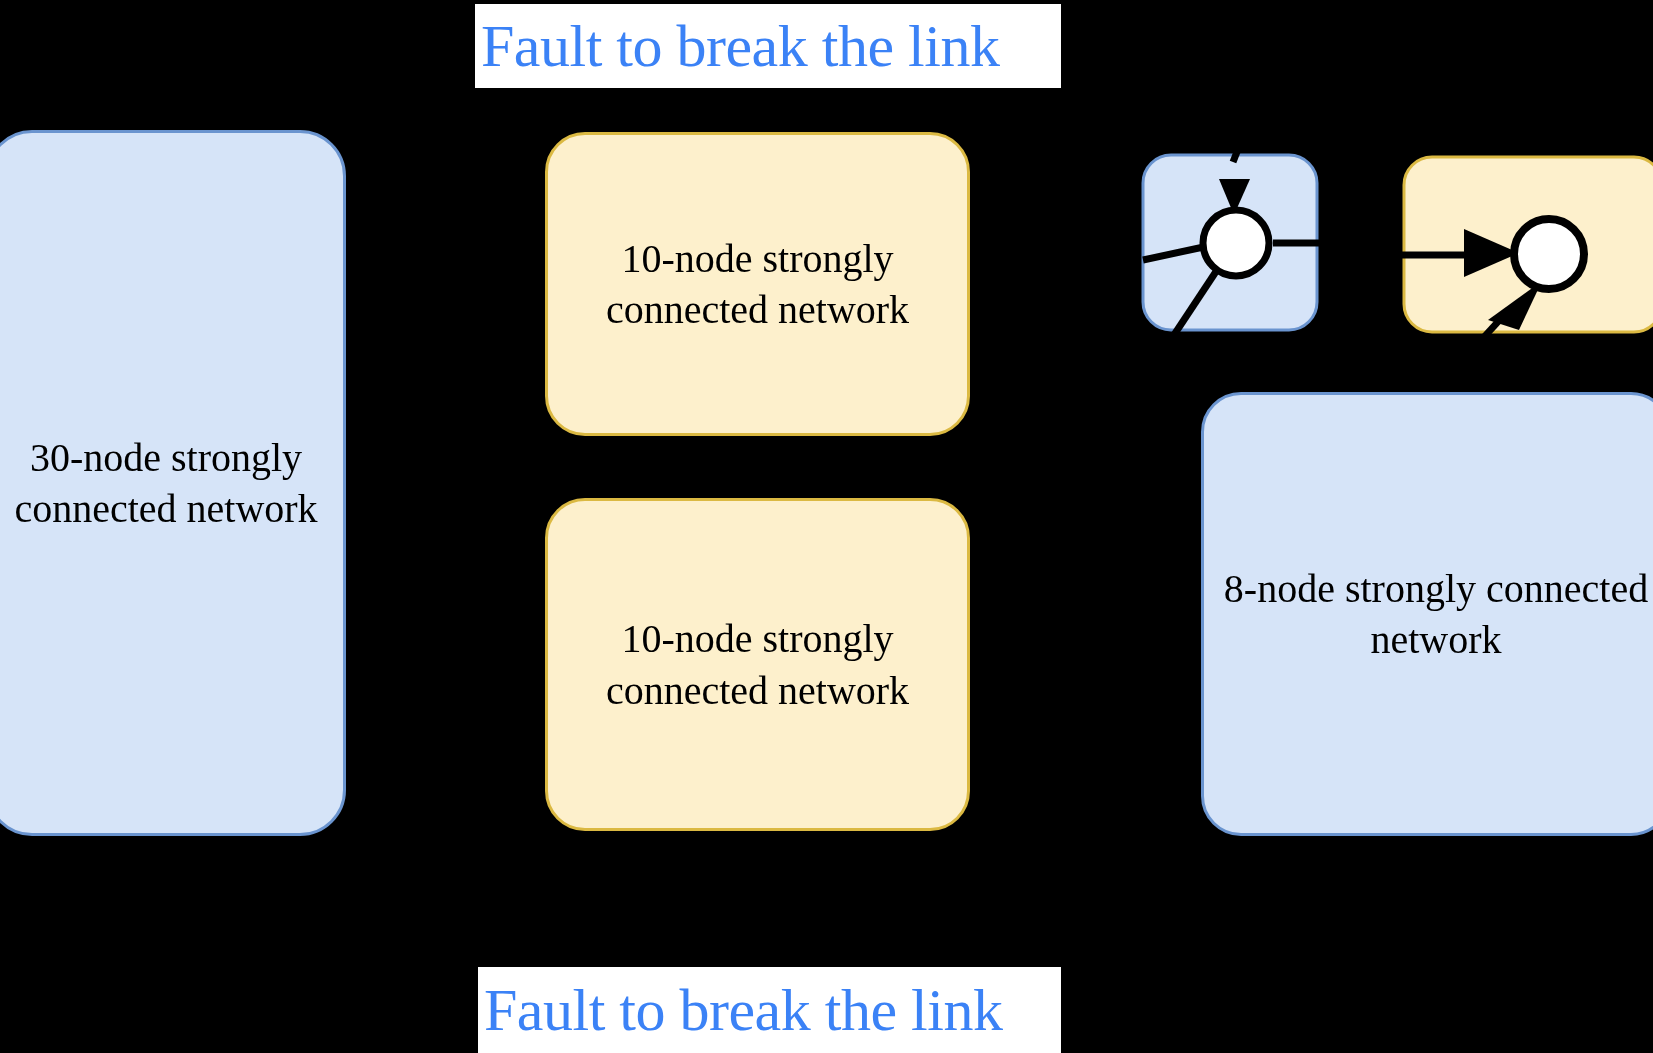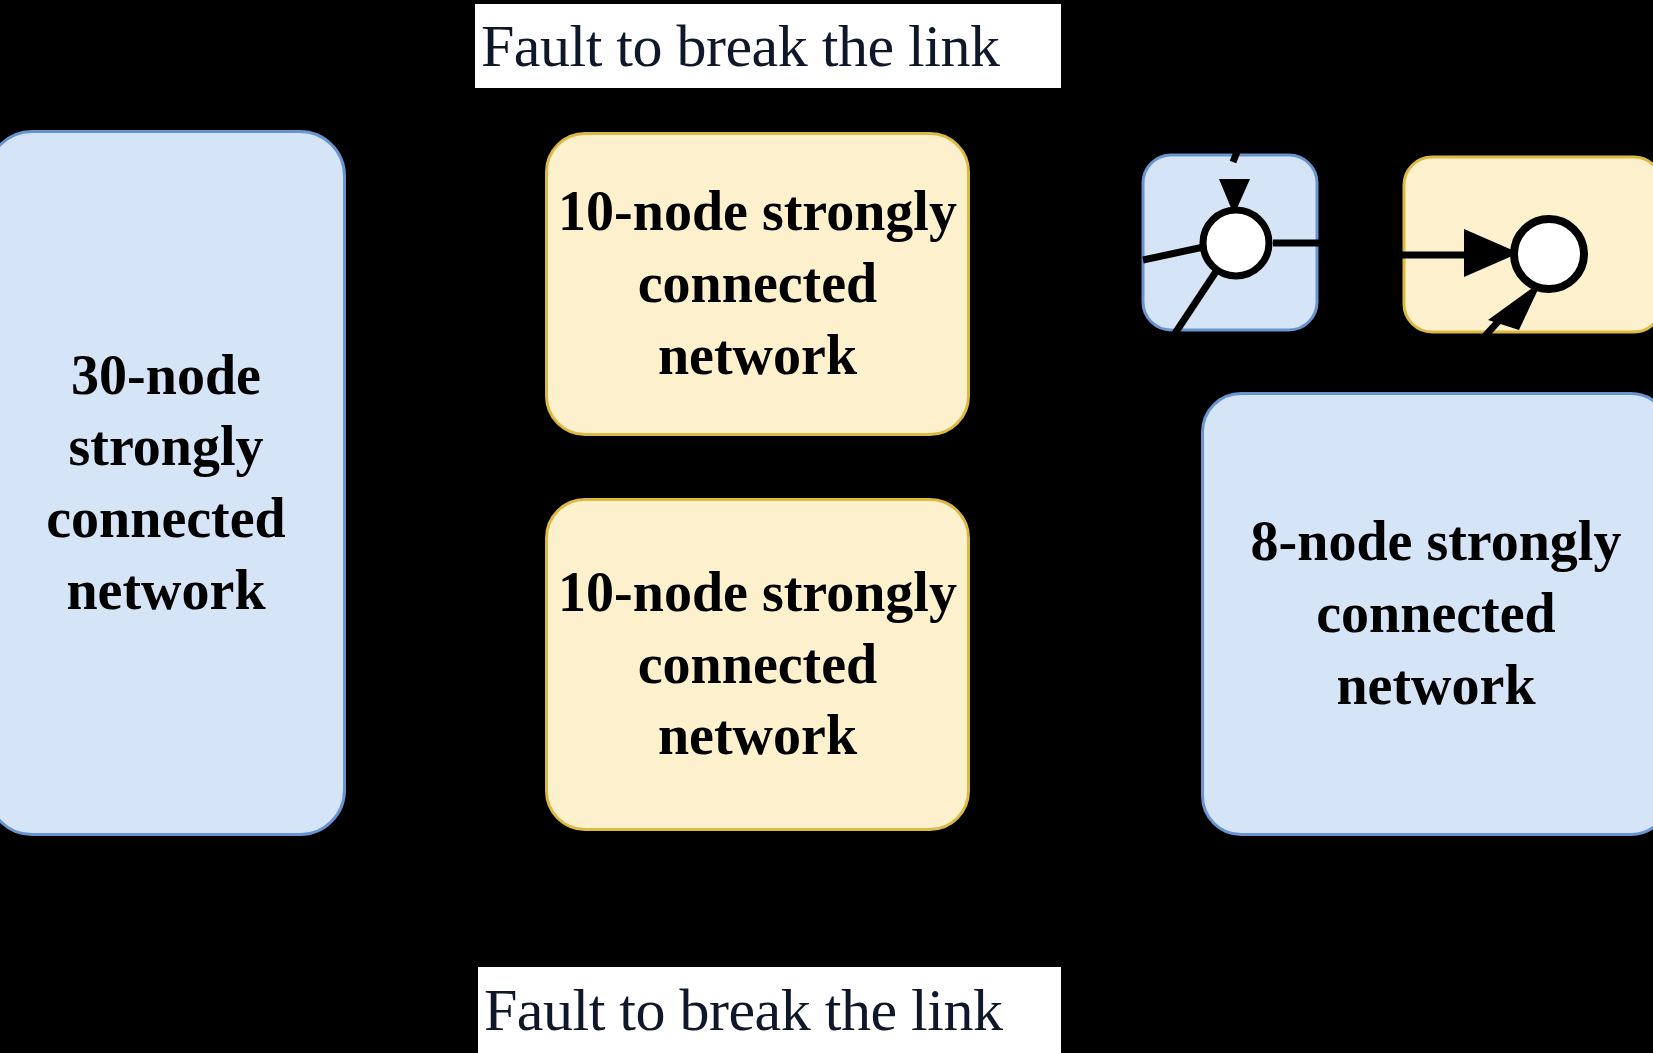--- a/index.html
+++ b/index.html
@@ -13,21 +13,21 @@
     height: 1053px;
     background: #000000;
     overflow: hidden;
     font-family: "Liberation Serif", "DejaVu Serif", serif;
   }
 
   
   .caption-band {
     position: absolute;
     background: #ffffff;
-    color: #0f172a;
+    color: #3b82f6;
     display: flex;
     align-items: center;
     justify-content: flex-start;
     white-space: nowrap;
     overflow: hidden;
     font-size: 60px;
     line-height: 1;
     letter-spacing: -0.5px;
   }
   #caption-top {
@@ -49,23 +49,22 @@
 
   
   .net-box {
     position: absolute;
     display: flex;
     align-items: center;
     justify-content: center;
     text-align: center;
     box-sizing: border-box;
     color: #000000;
-    font-size: 56px;
+    font-size: 40px;
     line-height: 1.28;
-    font-weight: bold;
   }
   .net-box.blue {
     background: #d6e4f8;
     border: 3px solid #6a94cf;
   }
   .net-box.yellow {
     background: #fdf0cc;
     border: 3px solid #dbb942;
   }
   .net-box .label {

